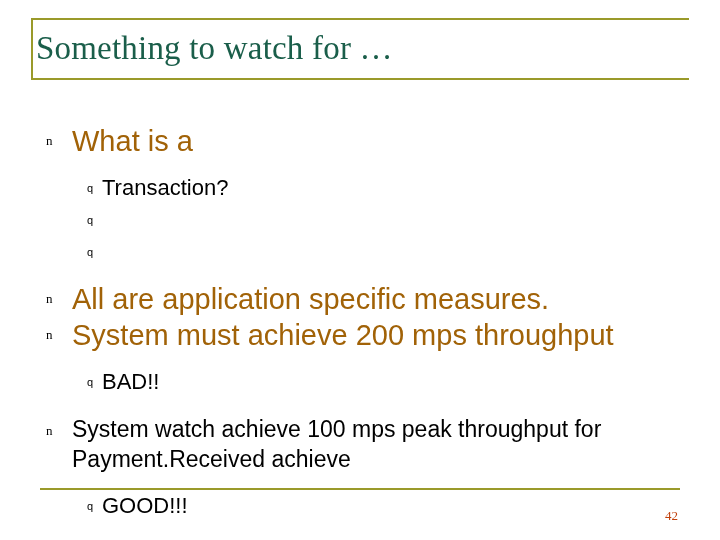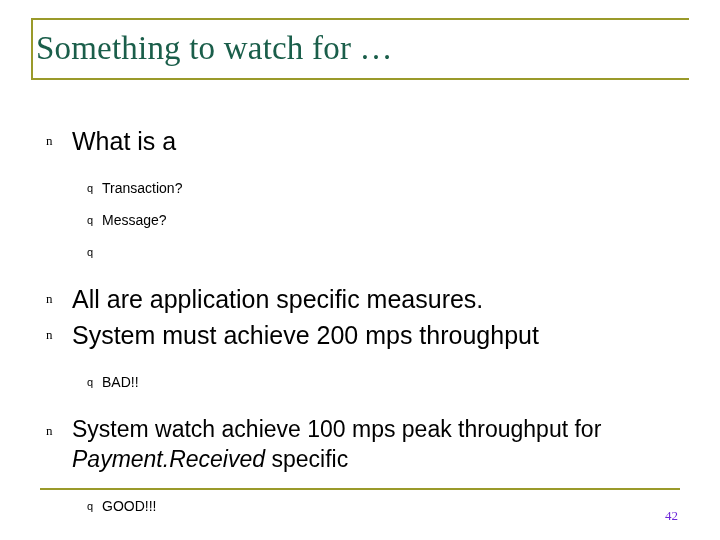--- a/index.html
+++ b/index.html
@@ -92,64 +92,64 @@
     flex: 0 0 32px;
     color: #000000;
     font-family: "Liberation Serif", serif;
     font-size: 13px;
     line-height: 34px;
     text-align: left;
     padding-left: 6px;
     box-sizing: border-box;
   }
   .lvl1 .text {
-    font-size: 25px;
+    font-size: 29px;
     line-height: 34px;
-    color: #000000;
+    color: #a16207;
   }
 
   
   .lvl2 {
     margin-bottom: 0px;
   }
   .lvl2 .marker {
     width: 62px;
     flex: 0 0 62px;
     color: #000000;
     font-size: 11px;
     line-height: 32px;
     text-align: left;
     padding-left: 47px;
     box-sizing: border-box;
   }
   .lvl2 .text {
-    font-size: 14px;
+    font-size: 22px;
     line-height: 32px;
     color: #000000;
   }
 
   .spacer-sm { height: 12px; }
   .spacer-md { height: 14px; }
   .spacer-lg { height: 16px; }
 
-  .italic { font-style: italic; }
+  .italic { }
 
   .wrap-text {
     font-size: 23px;
     line-height: 30px;
     color: #000000;
   }
 
   .page-number {
     position: absolute;
     right: 42px;
     top: 508px;
     font-family: "Liberation Serif", serif;
     font-size: 13px;
-    color: #6d28d9;
+    color: #c2410c;
   }
 </style>
 </head>
 <body>
 
 <div class="slide">
 
   <div class="line-top"></div>
   <div class="line-left"></div>
   <div class="line-title-under"></div>
@@ -164,21 +164,20 @@
     </div>
 
     <div class="spacer-sm"></div>
 
     <div class="bullet-row lvl2">
       <span class="marker">q</span>
       <span class="text">Transaction?</span>
     </div>
     <div class="bullet-row lvl2">
       <span class="marker">q</span>
-      <span class="text">Message?</span>
     </div>
     <div class="bullet-row lvl2">
       <span class="marker">q</span>
     </div>
 
     <div class="spacer-md"></div>
 
     <div class="bullet-row lvl1">
       <span class="marker">n</span>
       <span class="text">All are application specific measures.</span>
@@ -193,21 +192,21 @@
 
     <div class="bullet-row lvl2">
       <span class="marker">q</span>
       <span class="text">BAD!!</span>
     </div>
 
     <div class="spacer-lg"></div>
 
     <div class="bullet-row lvl1">
       <span class="marker">n</span>
-      <span class="wrap-text"><span>System watch achieve 100 mps peak throughput for </span><span class="italic">Payment.Received</span><span> specific</span></span>
+      <span class="wrap-text"><span>System watch achieve 100 mps peak throughput for </span><span class="italic">Payment.Received</span><span> achieve</span></span>
     </div>
 
     <div class="spacer-md"></div>
 
     <div class="bullet-row lvl2">
       <span class="marker">q</span>
       <span class="text">GOOD!!!</span>
     </div>
 
   </div>

